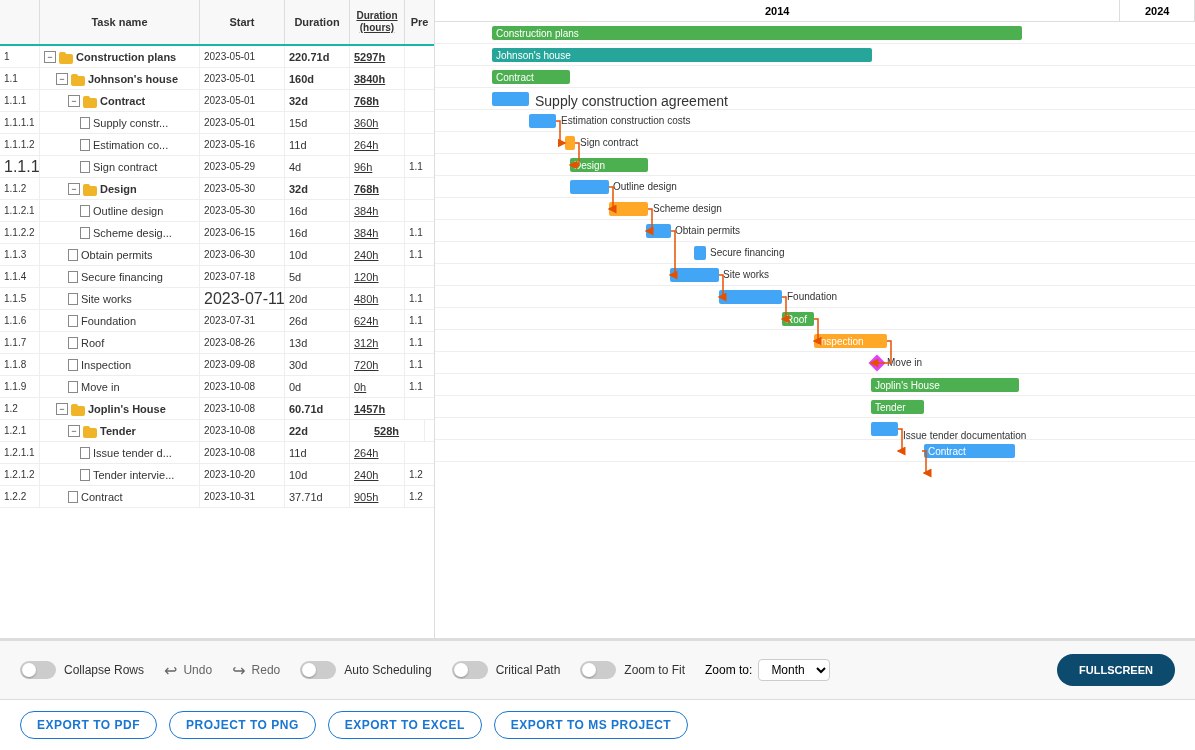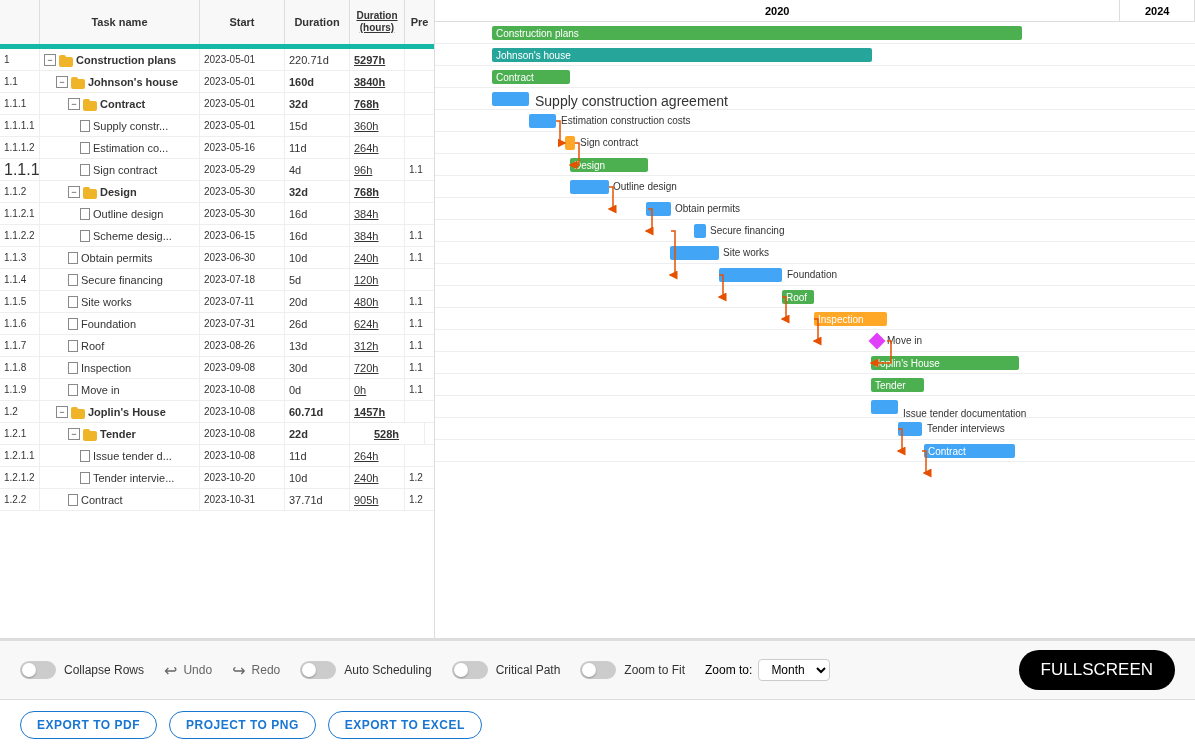--- a/index.html
+++ b/index.html
@@ -9,21 +9,21 @@
 
     .gantt-area { flex: 1; overflow: hidden; background: #fff; border-bottom: 2px solid #ddd; }
 
     .gantt-table { display: flex; height: 100%; }
 
     .left-panel { width: 435px; flex-shrink: 0; overflow: hidden; border-right: 1px solid #ddd; }
 
     .right-panel { flex: 1; overflow: hidden; position: relative; }
 
     
-    .header-row { display: flex; background: #f8f8f8; border-bottom: 5px solid #14b8a6; }
+    .header-row { display: flex; background: #f8f8f8; border-bottom: 2px solid #14b8a6; }
     .header-cell { border-right: 1px solid #ddd; padding: 4px 6px; font-weight: bold; font-size: 11px; color: #333; display: flex; align-items: center; justify-content: center; text-align: center; }
 
     .col-id { width: 40px; flex-shrink: 0; }
     .col-task { width: 160px; flex-shrink: 0; }
     .col-start { width: 85px; flex-shrink: 0; }
     .col-dur { width: 65px; flex-shrink: 0; }
     .col-durh { width: 55px; flex-shrink: 0; text-decoration: underline; }
     .col-pre { width: 30px; flex-shrink: 0; }
 
     .data-row { display: flex; border-bottom: 1px solid #eee; height: 22px; align-items: center; }
@@ -54,21 +54,21 @@
 
     .toggle { width: 36px; height: 18px; border-radius: 9px; background: #ccc; position: relative; cursor: pointer; flex-shrink: 0; }
     .toggle-knob { width: 14px; height: 14px; border-radius: 50%; background: #fff; position: absolute; top: 2px; left: 2px; transition: left 0.2s; box-shadow: 0 1px 2px rgba(0,0,0,0.3); }
 
     .zoom-group { display: flex; align-items: center; gap: 6px; font-size: 12px; }
     .zoom-select { border: 1px solid #ccc; border-radius: 4px; padding: 2px 8px; font-size: 12px; cursor: pointer; background: #fff; }
 
     .export-row { height: 50px; background: #fff; display: flex; align-items: center; padding: 0 20px; gap: 12px; }
     .export-btn { border: 1.5px solid #1976d2; color: #1976d2; background: #fff; border-radius: 20px; padding: 6px 16px; font-size: 12px; font-weight: bold; cursor: pointer; letter-spacing: 0.5px; }
 
-    .fullscreen-btn { margin-left: auto; background: #000000; color: #fff; border: none; border-radius: 20px; padding: 10px 22px; font-size: 17px; font-weight: normal; cursor: pointer; }
+    .fullscreen-btn { margin-left: auto; background: #0c4a6e; color: #fff; border: none; border-radius: 20px; padding: 10px 22px; font-size: 11px; font-weight: bold; cursor: pointer; }
 
     .undo-redo { display: flex; align-items: center; gap: 6px; font-size: 12px; color: #666; cursor: pointer; }
     .undo-redo span { font-size: 12px; }
   </style>
 </head>
 <body>
 
 <div class="main-container">
 
   <div class="gantt-area">
@@ -88,21 +88,21 @@
 
         <div id="task-rows">
             <div class="data-row">
               <div class="data-cell col-id" style="font-size: 10px;">1</div>
               <div class="data-cell col-task" style="padding-left: 4px;">
                 <span class="expand-icon">−</span>
                 <span class="folder-icon"></span>
                 <span style="font-weight: bold;">Construction plans</span>
               </div>
               <div class="data-cell col-start" style="font-size: 10px;">2023-05-01</div>
-              <div class="data-cell col-dur" style="font-weight: normal;">220.71d</div>
+              <div class="data-cell col-dur" style="font-weight: bold;">220.71d</div>
               <div class="data-cell col-durh" style="font-weight: bold;">5297h</div>
               <div class="data-cell col-pre" style="font-size: 10px;"></div>
             </div>
             <div class="data-row">
               <div class="data-cell col-id" style="font-size: 10px;">1.1</div>
               <div class="data-cell col-task" style="padding-left: 16px;">
                 <span class="expand-icon">−</span>
                 <span class="folder-icon"></span>
                 <span style="font-weight: bold;">Johnson's house</span>
               </div>
@@ -211,21 +211,21 @@
               <div class="data-cell col-dur">5d</div>
               <div class="data-cell col-durh">120h</div>
               <div class="data-cell col-pre" style="font-size: 10px;"></div>
             </div>
             <div class="data-row">
               <div class="data-cell col-id" style="font-size: 10px;">1.1.5</div>
               <div class="data-cell col-task" style="padding-left: 28px;">
                 <span class="file-icon"></span>
                 <span>Site works</span>
               </div>
-              <div class="data-cell col-start" style="font-size: 10px;">2023-07-11</div>
+              <div class="data-cell col-start" style="font-size: 16px;">2023-07-11</div>
               <div class="data-cell col-dur">20d</div>
               <div class="data-cell col-durh">480h</div>
               <div class="data-cell col-pre" style="font-size: 10px;">1.1</div>
             </div>
             <div class="data-row">
               <div class="data-cell col-id" style="font-size: 10px;">1.1.6</div>
               <div class="data-cell col-task" style="padding-left: 28px;">
                 <span class="file-icon"></span>
                 <span>Foundation</span>
               </div>
@@ -323,21 +323,21 @@
               <div class="data-cell col-dur">37.71d</div>
               <div class="data-cell col-durh">905h</div>
               <div class="data-cell col-pre" style="font-size: 10px;">1.2</div>
             </div>
           </div>
       </div>
 
       <div class="right-panel">
 
         <div class="rp-year-row">
-          <div class="year-cell" style="width:690px; border-right:1px solid #ddd;">2020</div>
+          <div class="year-cell" style="width:690px; border-right:1px solid #ddd;">2014</div>
           <div class="year-cell" style="width:75px;">2024</div>
         </div>
 
 
         <div class="rp-body" id="gantt-body">
 
         <div class="gantt-row">
               <div class="bar" style="left: 57px; width: 530px; background: rgb(76, 175, 80); position: absolute; height: 14px; border-radius: 2px; top: 4px; display: flex; align-items: center; overflow: hidden;">
                 <span style="font-size: 10px; color: rgb(255, 255, 255); padding: 0px 4px; white-space: nowrap; overflow: hidden;">Construction plans</span>
               </div>
@@ -367,20 +367,24 @@
             <div class="gantt-row">
               <div class="bar" style="left: 135px; width: 78px; background: rgb(76, 175, 80); position: absolute; height: 14px; border-radius: 2px; top: 4px; display: flex; align-items: center; overflow: hidden;">
                 <span style="font-size: 10px; color: rgb(255, 255, 255); padding: 0px 4px; white-space: nowrap; overflow: hidden;">Design</span>
               </div>
             </div>
             <div class="gantt-row">
               <div class="bar" style="left: 135px; width: 39px; background: rgb(66, 165, 245); position: absolute; height: 14px; border-radius: 2px; top: 4px; display: flex; align-items: center; overflow: hidden;"></div>
               <span style="position: absolute; left: 178px; font-size: 10px; color: rgb(51, 51, 51); white-space: nowrap; top: 5px;">Outline design</span>
             </div>
             <div class="gantt-row">
+              <div class="bar" style="left: 174px; width: 39px; background: rgb(255, 167, 38); position: absolute; height: 14px; border-radius: 2px; top: 4px; display: flex; align-items: center; overflow: hidden;"></div>
+              <span style="position: absolute; left: 218px; font-size: 10px; color: rgb(51, 51, 51); white-space: nowrap; top: 5px;">Scheme design</span>
+            </div>
+            <div class="gantt-row">
               <div class="bar" style="left: 211px; width: 25px; background: rgb(66, 165, 245); position: absolute; height: 14px; border-radius: 2px; top: 4px; display: flex; align-items: center; overflow: hidden;"></div>
               <span style="position: absolute; left: 240px; font-size: 10px; color: rgb(51, 51, 51); white-space: nowrap; top: 5px;">Obtain permits</span>
             </div>
             <div class="gantt-row">
               <div class="bar" style="left: 259px; width: 12px; background: rgb(66, 165, 245); position: absolute; height: 14px; border-radius: 2px; top: 4px; display: flex; align-items: center; overflow: hidden;"></div>
               <span style="position: absolute; left: 275px; font-size: 10px; color: rgb(51, 51, 51); white-space: nowrap; top: 5px;">Secure financing</span>
             </div>
             <div class="gantt-row">
               <div class="bar" style="left: 235px; width: 49px; background: rgb(66, 165, 245); position: absolute; height: 14px; border-radius: 2px; top: 4px; display: flex; align-items: center; overflow: hidden;"></div>
               <span style="position: absolute; left: 288px; font-size: 10px; color: rgb(51, 51, 51); white-space: nowrap; top: 5px;">Site works</span>
@@ -409,24 +413,20 @@
               </div>
             </div>
             <div class="gantt-row">
               <div class="bar" style="left: 436px; width: 53px; background: rgb(76, 175, 80); position: absolute; height: 14px; border-radius: 2px; top: 4px; display: flex; align-items: center; overflow: hidden;">
                 <span style="font-size: 10px; color: rgb(255, 255, 255); padding: 0px 4px; white-space: nowrap; overflow: hidden;">Tender</span>
               </div>
             </div>
             <div class="gantt-row">
               <div class="bar" style="left: 436px; width: 27px; background: rgb(66, 165, 245); position: absolute; height: 14px; border-radius: 2px; top: 4px; display: flex; align-items: center; overflow: hidden;"></div>
               <span style="position: absolute; left: 468px; font-size: 10px; color: rgb(51, 51, 51); white-space: nowrap; top: 12px;">Issue tender documentation</span>
-            </div>
-            <div class="gantt-row">
-              <div class="bar" style="left: 463px; width: 24px; background: rgb(66, 165, 245); position: absolute; height: 14px; border-radius: 2px; top: 4px; display: flex; align-items: center; overflow: hidden;"></div>
-              <span style="position: absolute; left: 492px; font-size: 10px; color: rgb(51, 51, 51); white-space: nowrap; top: 5px;">Tender interviews</span>
             </div>
             <div class="gantt-row">
               <div class="bar" style="left: 489px; width: 91px; background: rgb(66, 165, 245); position: absolute; height: 14px; border-radius: 2px; top: 4px; display: flex; align-items: center; overflow: hidden;">
                 <span style="font-size: 10px; color: rgb(255, 255, 255); padding: 0px 4px; white-space: nowrap; overflow: hidden;">Contract</span>
               </div>
             </div>
             <svg style="position: absolute; top: 0px; left: 0px; width: 100%; height: 100%; pointer-events: none; overflow: visible;">
               <defs>
                 <marker id="arrow" markerWidth="6" markerHeight="6" refX="5" refY="3" orient="auto">
                   <path d="M0,0 L0,6 L6,3 z" fill="#e65100"></path>
@@ -497,15 +497,16 @@
       </select>
     </div>
 
     <button class="fullscreen-btn" style="margin-left:auto;">FULLSCREEN</button>
   </div>
 
   <div class="export-row">
     <button class="export-btn">EXPORT TO PDF</button>
     <button class="export-btn">PROJECT TO PNG</button>
     <button class="export-btn">EXPORT TO EXCEL</button>
+    <button class="export-btn">EXPORT TO MS PROJECT</button>
   </div>
 
 </div>
 
 </body></html>

